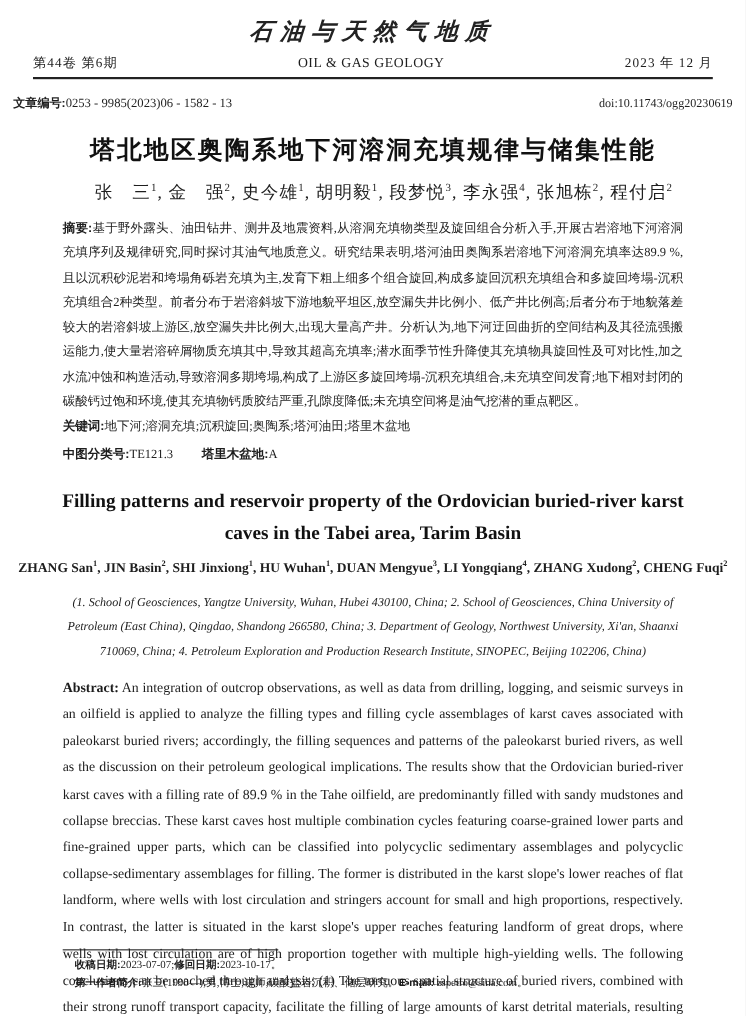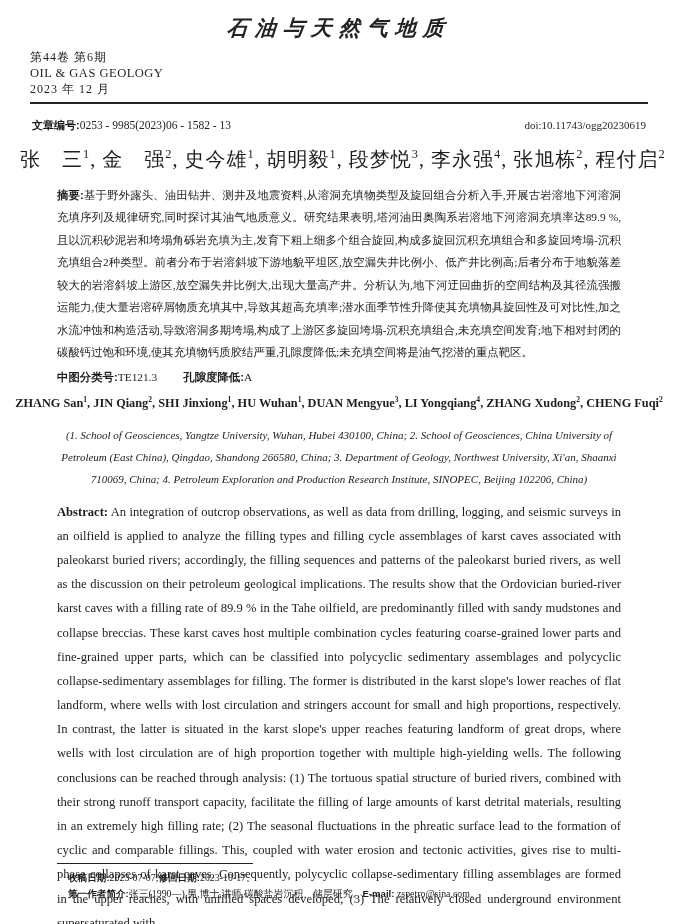--- a/index.html
+++ b/index.html
@@ -10,38 +10,38 @@
     padding-top:14px; overflow:hidden; position:relative;
   }
   
   .masthead-zh {
     text-align:center; font-size:21px; font-weight:bold; font-style:italic;
     letter-spacing:7px; transform:skewX(-4deg); color:#222;
     font-family:"DejaVu Serif","Liberation Serif",serif;
   }
   .head-row {
     display:flex; justify-content:space-between; align-items:baseline;
-    padding:0 30px; margin-top:7px; font-size:12px;flex-direction:column;
+    padding:0 30px; margin-top:7px; font-size:12px;
   }
   .head-row .vol { font-family:"Liberation Serif",serif; letter-spacing:1px; }
   .head-row .jen { font-size:12.5px; letter-spacing:0.5px; font-family:"Liberation Serif",serif; }
   .head-rule { margin:4px 30px 0 30px; border-top:2.6px solid #222; }
   
   .meta-row {
     display:flex; justify-content:space-between; align-items:baseline;
-    padding:0 32px; margin-top:14px; font-size:11.5px;
+    padding:0 12px; margin-top:14px; font-size:11.5px;
   }
   .meta-row .lbl { font-weight:bold; font-family:"Liberation Sans",sans-serif; font-size:11px; }
   .meta-row .doi { font-size:11px; }
   
   .title-zh {
     text-align:center; margin-top:20px; font-size:22.5px; font-weight:bold;
     letter-spacing:2px; color:#111; font-family:"Liberation Sans",sans-serif;
   }
-  .authors-zh { text-align:left; margin-top:13px; font-size:20px; letter-spacing:1px;margin-left:20px; }
+  .authors-zh { text-align:center; margin-top:13px; font-size:16px; letter-spacing:1px;margin-left:20px; }
   .authors-zh .author:not(:last-child)::after { content:","; }
   sup { font-size:0.62em; vertical-align:super; line-height:0; }
   .affil-zh {
     text-align:center; margin-top:9px; font-size:10.6px; line-height:1.85;
     padding:0 52px; color:#222;
   }
   
   .abstract-zh {
     margin:11px 57px 0 57px; font-size:11.4px; line-height:1.97;
     text-align:justify; color:#1c1c1c;
@@ -86,20 +86,21 @@
     <span class="jen">OIL &amp; GAS GEOLOGY</span>
     <span class="vol">2023 年 12 月</span>
   </div>
   <div class="head-rule"></div>
 
   <div class="meta-row">
     <span><span class="lbl">文章编号:</span><span>0253 - 9985(2023)06 - 1582 - 13</span></span>
     <span class="doi">doi:10.11743/ogg20230619</span>
   </div>
 
+  <h1 class="title-zh">塔北地区奥陶系地下河溶洞充填规律与储集性能</h1>
 
   <div class="authors-zh">
     
   
       <span class="author"><span>张　三</span><sup>1</sup></span>
     
       <span class="author"><span>金　强</span><sup>2</sup></span>
     
       <span class="author"><span>史今雄</span><sup>1</sup></span>
     
@@ -110,30 +111,32 @@
       <span class="author"><span>李永强</span><sup>4</sup></span>
     
       <span class="author"><span>张旭栋</span><sup>2</sup></span>
     
       <span class="author"><span>程付启</span><sup>2</sup></span>
     </div>
 
 
   <p class="abstract-zh"><span class="lbl">摘要:</span><span>基于野外露头、油田钻井、测井及地震资料,从溶洞充填物类型及旋回组合分析入手,开展古岩溶地下河溶洞充填序列及规律研究,同时探讨其油气地质意义。研究结果表明,塔河油田奥陶系岩溶地下河溶洞充填率达89.9 %,且以沉积砂泥岩和垮塌角砾岩充填为主,发育下粗上细多个组合旋回,构成多旋回沉积充填组合和多旋回垮塌-沉积充填组合2种类型。前者分布于岩溶斜坡下游地貌平坦区,放空漏失井比例小、低产井比例高;后者分布于地貌落差较大的岩溶斜坡上游区,放空漏失井比例大,出现大量高产井。分析认为,地下河迂回曲折的空间结构及其径流强搬运能力,使大量岩溶碎屑物质充填其中,导致其超高充填率;潜水面季节性升降使其充填物具旋回性及可对比性,加之水流冲蚀和构造活动,导致溶洞多期垮塌,构成了上游区多旋回垮塌-沉积充填组合,未充填空间发育;地下相对封闭的碳酸钙过饱和环境,使其充填物钙质胶结严重,孔隙度降低;未充填空间将是油气挖潜的重点靶区。</span></p>
 
+  <p class="kw"><span class="lbl">关键词:</span><span>地下河;溶洞充填;沉积旋回;奥陶系;塔河油田;塔里木盆地</span></p>
 
-  <p class="clc"><span class="lbl">中图分类号:</span><span>TE121.3</span><span class="gap"></span><span class="lbl">孔隙度降低:</span><span>A</span></p>
+  <p class="clc"><span class="lbl">中图分类号:</span><span>TE121.3</span><span class="gap"></span><span class="lbl">塔里木盆地:</span><span>A</span></p>
 
+  <h2 class="title-en">Filling patterns and reservoir property of the Ordovician buried-river karst caves in the Tabei area, Tarim Basin</h2>
 
   <div class="authors-en">
     
   
       <span class="author"><span>ZHANG San</span><sup>1</sup></span>
     
-      <span class="author"><span>JIN Qiang</span><sup>2</sup></span>
+      <span class="author"><span>JIN Basin</span><sup>2</sup></span>
     
       <span class="author"><span>SHI Jinxiong</span><sup>1</sup></span>
     
       <span class="author"><span>HU Wuhan</span><sup>1</sup></span>
     
       <span class="author"><span>DUAN Mengyue</span><sup>3</sup></span>
     
       <span class="author"><span>LI Yongqiang</span><sup>4</sup></span>
     
       <span class="author"><span>ZHANG Xudong</span><sup>2</sup></span>

